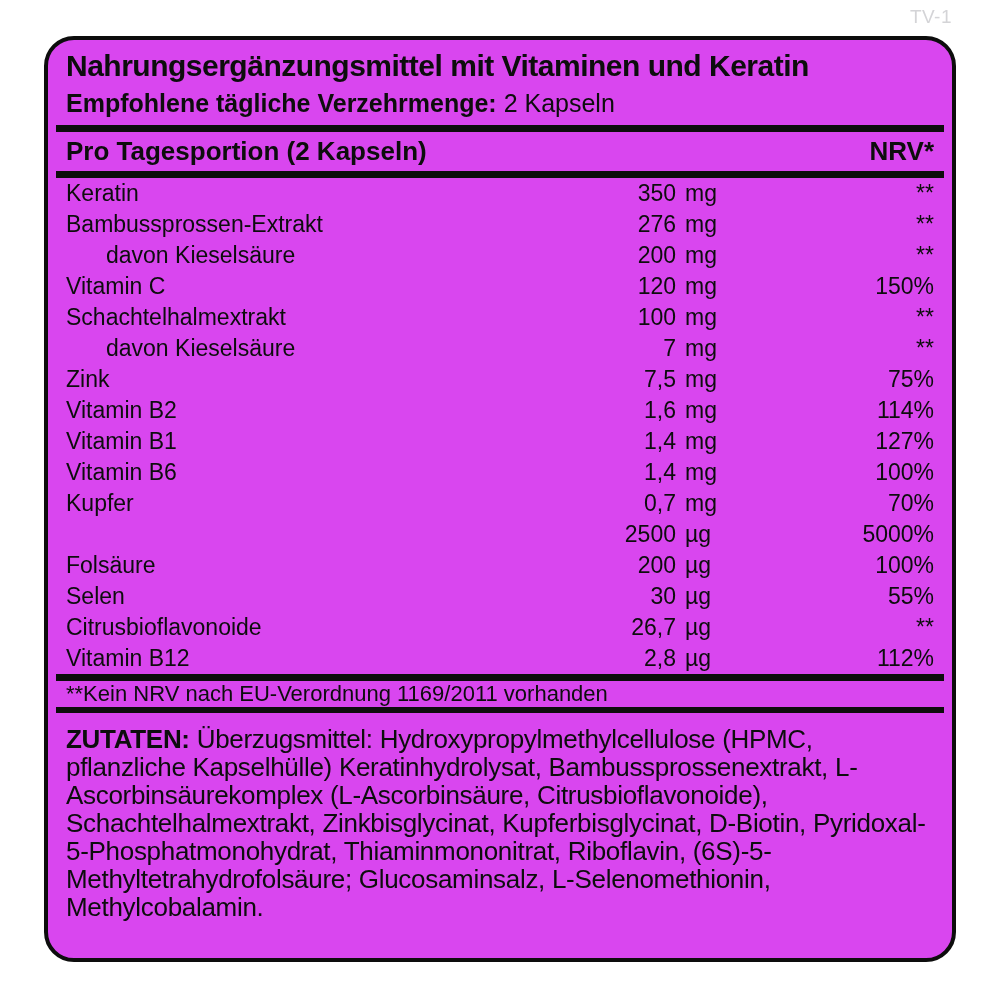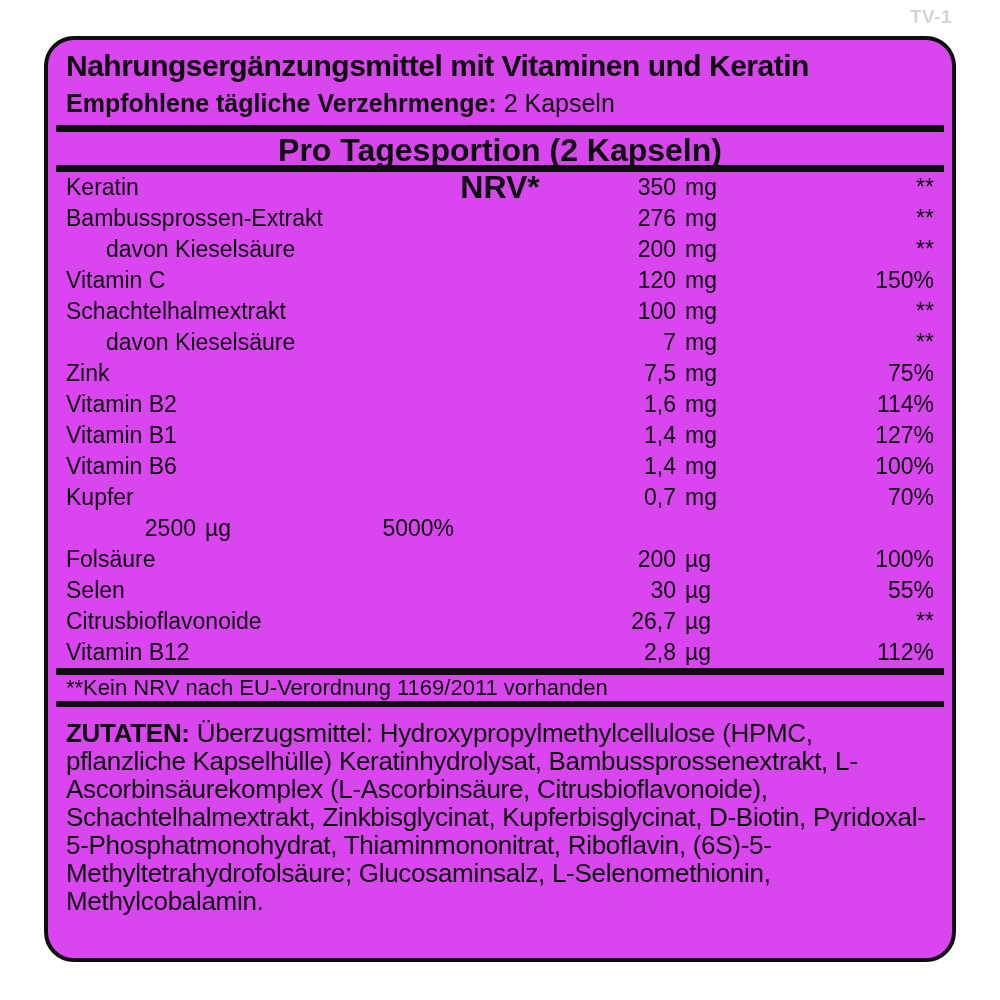--- a/index.html
+++ b/index.html
@@ -7,21 +7,21 @@
   body {
     width: 1000px; height: 1000px;
     background: #ffffff;
     color: #0d0d0d;
     font-family: "Liberation Sans", sans-serif;
     position: relative;
     overflow: hidden;
   }
   .corner-mark {
     position: absolute; top: 6px; right: 48px;
-    font-size: 19px; font-weight: 700;
+    font-size: 19px; font-weight: 400;
     color: #d4d4d7; letter-spacing: 0.5px;
   }
   .sheet {
     position: absolute; top: 36px; left: 44px;
     width: 912px; height: 926px;
     border: 4px solid #0d0d0d;
     border-radius: 30px;
     padding: 8px 8px 0 8px;
     overflow: hidden;
     background: #d946ef;
@@ -34,25 +34,25 @@
     margin: 0 0 6px 0;
     white-space: nowrap;
   }
   .sub { font-size: 25px; line-height: 27px; }
   .sub .lbl { font-weight: 700; }
   .bar { height: 7px; background: #0d0d0d; }
   .bar-top { margin-top: 8px; }
   .bar-bottom { height: 6px; }
   .thead {
     display: flex; justify-content: space-between; align-items: center;
-    height: 33px; font-size: 32px; font-weight: 700; flex-direction: column;
+    height: 39px; font-size: 26px; font-weight: 700;
   }
   .trow {
     display: flex; align-items: center;
-    height: 31px; font-size: 23px;
+    height: 31px; font-size: 23px; justify-content: flex-end;
   }
   .tname { flex: 1; white-space: nowrap; }
   .trow.indent .tname { padding-left: 40px; }
   .tval  { width: 130px; text-align: right; white-space: nowrap; }
   .tunit { width: 52px; margin-left: 9px; text-align: left; white-space: nowrap; }
   .tnrv  { width: 197px; text-align: right; white-space: nowrap; }
   .footnotes { font-size: 22px; line-height: 23px; padding-top: 1px; padding-bottom: 2px; }
   .footnote-line { white-space: nowrap; }
   .zutaten {
     font-size: 26px; line-height: 28px;

